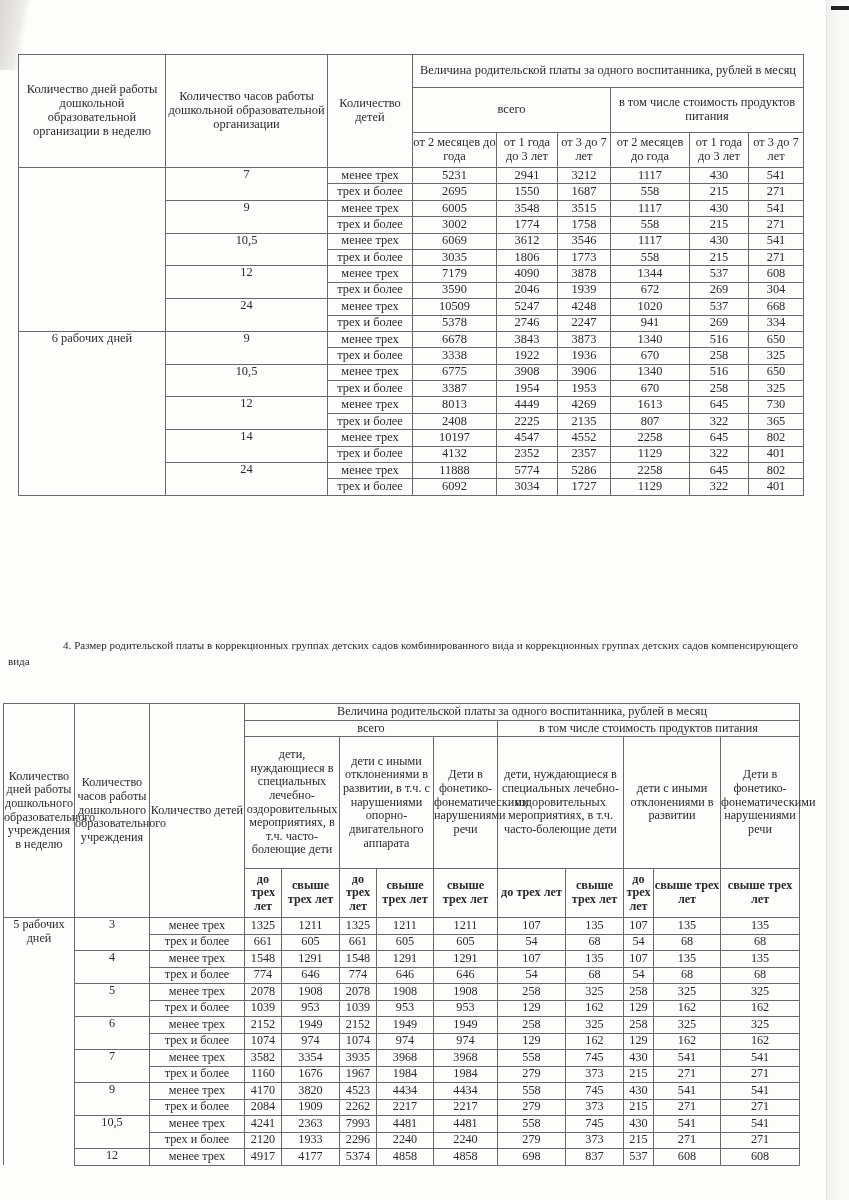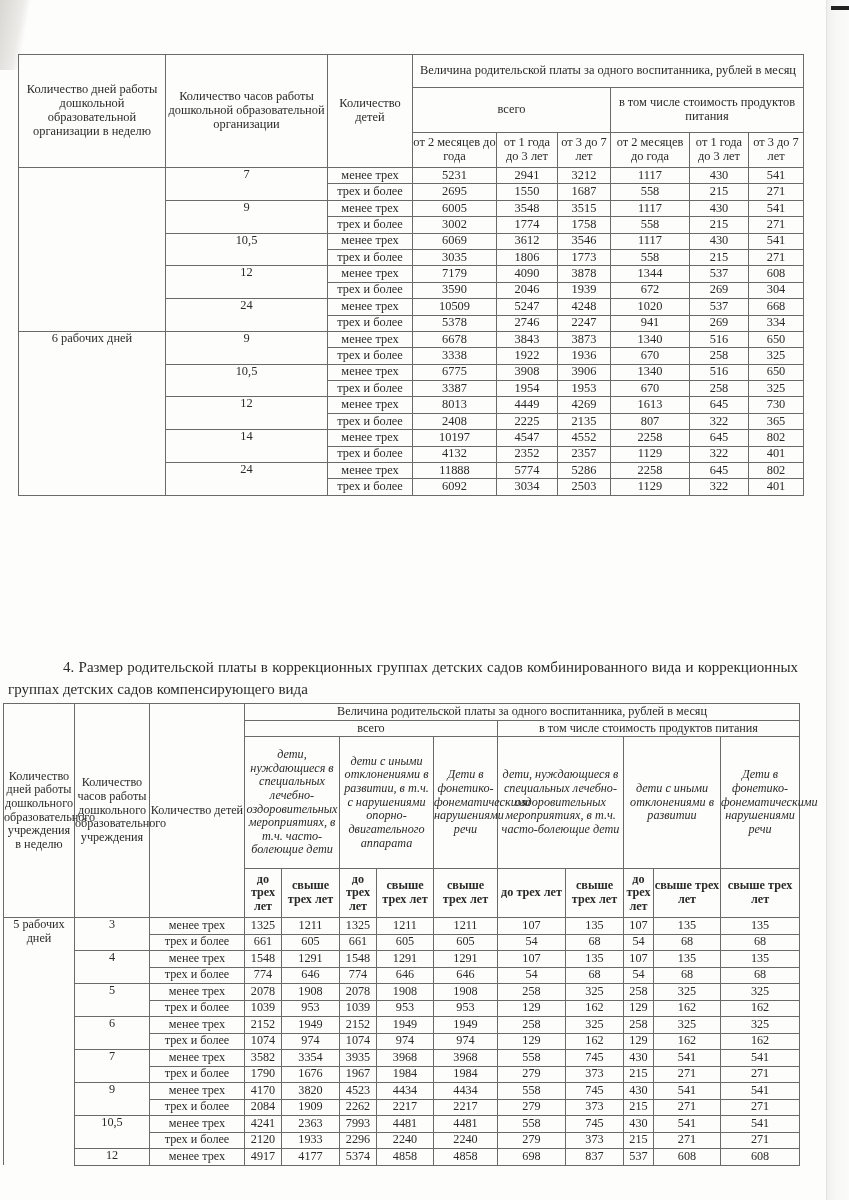--- a/index.html
+++ b/index.html
@@ -29,28 +29,28 @@
   
   #t1 { left: 18px; top: 54px; width: 785px; font-size: 12.4px; }
   #t1 thead th { height: auto; }
   #t1 .r-top th { height: 32px; }
   #t1 .r-mid th { height: 44px; }
   #t1 .r-ages th { height: 34px; font-family: Liberation Serif, serif; }
   #t1 tbody td { height: 15.4px; }
   #t1 td.days, #t1 td.hours { vertical-align: top; }
   
   .section-title {
-    position: absolute; left: 8px; top: 657px; width: 790px;
-    font-size: 15px; line-height: 1.45; text-align: justify; text-indent: 55px;
+    position: absolute; left: 8px; top: 638px; width: 790px;
+    font-size: 11px; line-height: 1.45; text-align: justify; text-indent: 55px;
   }
   
   #t2 { left: 3px; top: 703px; width: 796px; font-size: 12.2px; }
   #t2 .r-top th { height: 16px; }
   #t2 .r-mid th { height: 15px; }
-  #t2 .r-groups th { height: 131px; font-style: italic; }
+  #t2 .r-groups th { height: 131px; }
   #t2 .r-ages th { height: 48px; font-weight: bold; }
   #t2 tbody td { height: 15.5px; }
   #t2 td.days, #t2 td.hours { vertical-align: top; }
   .bottom-border-none { border-bottom: none !important; }
 </style>
 </head>
 <body>
 
 <div class="corner-shadow"></div>
 <div class="page-edge-right"></div>
@@ -269,21 +269,21 @@
         <td>5774</td>
         <td>5286</td>
         <td>2258</td>
         <td>645</td>
         <td>802</td>
       </tr>
       <tr>
         <td>трех и более</td>
         <td>6092</td>
         <td>3034</td>
-        <td>2503</td>
+        <td>1727</td>
         <td>1129</td>
         <td>322</td>
         <td>401</td>
       </tr>
     </tbody>
 </table>
 
 <div class="section-title">4. Размер родительской платы в коррекционных группах детских садов комбинированного вида и коррекционных группах детских садов компенсирующего вида</div>
 
 <table id="t2">
@@ -453,21 +453,21 @@
         <td>3968</td>
         <td>3968</td>
         <td>558</td>
         <td>745</td>
         <td>430</td>
         <td>541</td>
         <td>541</td>
       </tr>
       <tr>
         <td>трех и более</td>
-        <td>1790</td>
+        <td>1160</td>
         <td>1676</td>
         <td>1967</td>
         <td>1984</td>
         <td>1984</td>
         <td>279</td>
         <td>373</td>
         <td>215</td>
         <td>271</td>
         <td>271</td>
       </tr>

